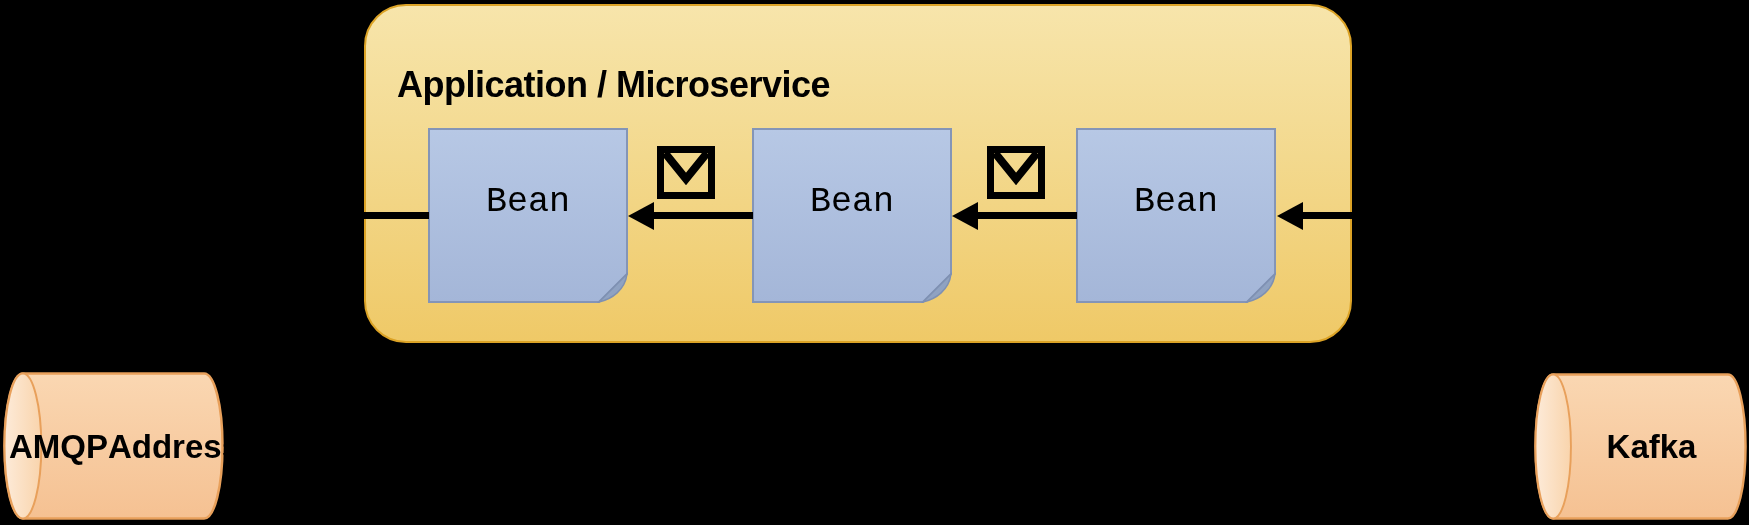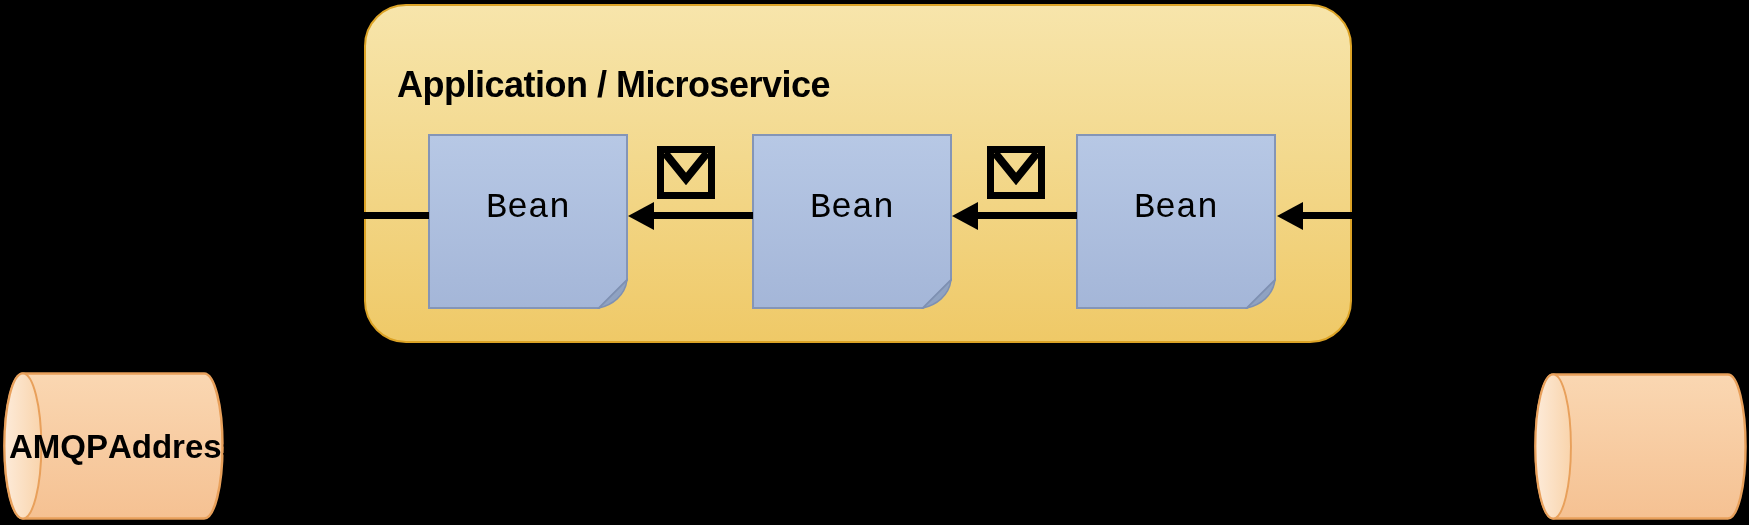--- a/index.html
+++ b/index.html
@@ -11,21 +11,21 @@
   .app-box{
     position:absolute;left:364px;top:4px;width:984px;height:335px;
     border-radius:42px;border:2px solid #DCA326;
     background:linear-gradient(180deg,#F7E5AB 0%,#F3D98E 45%,#EFC967 100%);
   }
   .app-title{
     position:absolute;left:31px;top:18px;
     font-size:36px;font-weight:600;color:#000;letter-spacing:-0.5px;margin-top:40px;
   }
   
-  .bean{position:absolute;width:200px;height:175px;margin-top:6px;}
+  .bean{position:absolute;width:200px;height:175px;}
   .bean svg{position:absolute;left:0;top:0;width:100%;height:100%;}
   .bean-label{
     position:absolute;left:0;top:0;width:100%;height:100%;
     display:flex;align-items:center;justify-content:center;
     padding-bottom:28px;box-sizing:border-box;
     font-family:"Liberation Mono",monospace;font-size:35px;color:#000;
   }
   .bean1{left:428px;top:128px;}
   .bean2{left:752px;top:128px;}
   .bean3{left:1076px;top:128px;}
@@ -134,16 +134,17 @@
       <div>Address</div>
     </div>
   </div>
 
   <div class="cyl cyl-right">
     <svg viewBox="0 0 222 148" preserveAspectRatio="none">
       <path d="M20,1.5 L202,1.5 C212.5,1.5 220.5,33.7 220.5,74 C220.5,114.3 212.5,146.5 202,146.5 L20,146.5 C9.5,146.5 1.5,114.3 1.5,74 C1.5,33.7 9.5,1.5 20,1.5 Z" fill="url(#cylGrad)" stroke="#E8A05B" stroke-width="2.5"></path>
       <ellipse cx="20" cy="74" rx="18.5" ry="72.5" fill="url(#capGrad)" stroke="#E8A05B" stroke-width="2"></ellipse>
     </svg>
     <div class="cyl-label">
+      <div>Kafka</div>
     </div>
   </div>
 
 </div>
 
 </body></html>

